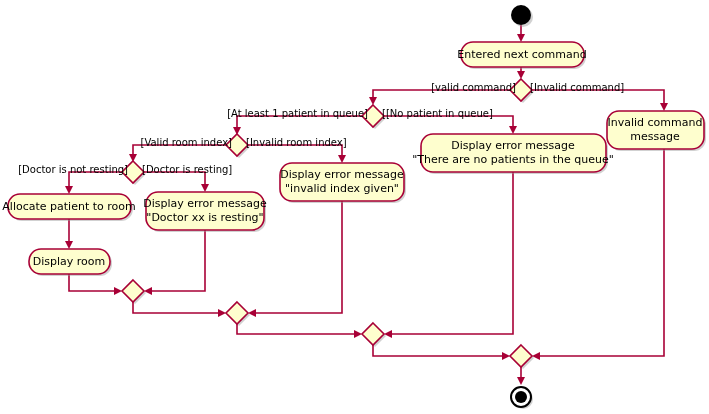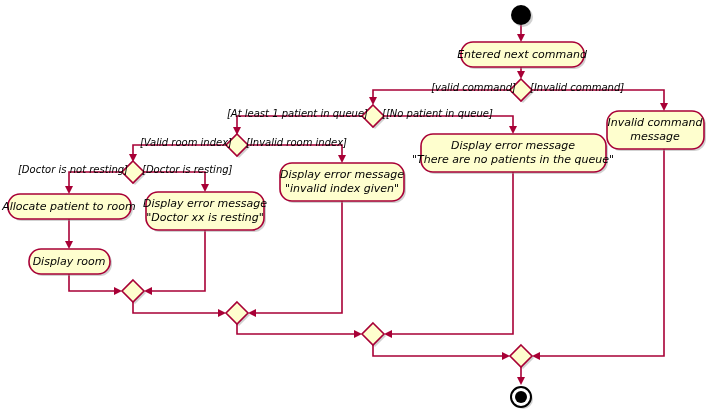--- a/index.html
+++ b/index.html
@@ -11,21 +11,20 @@
   body {
     width: 709px;
     height: 414px;
     font-family: "DejaVu Sans", sans-serif;
     overflow: hidden;
   }
   #diagram-root {
     position: relative;
     width: 709px;
     height: 414px;
-    font-style: italic;
   }
   svg#activity-diagram {
     display: block;
     width: 709px;
     height: 414px;
   }
   .edge-line {
     stroke: #A80036;
     stroke-width: 1.6;
     fill: none;

